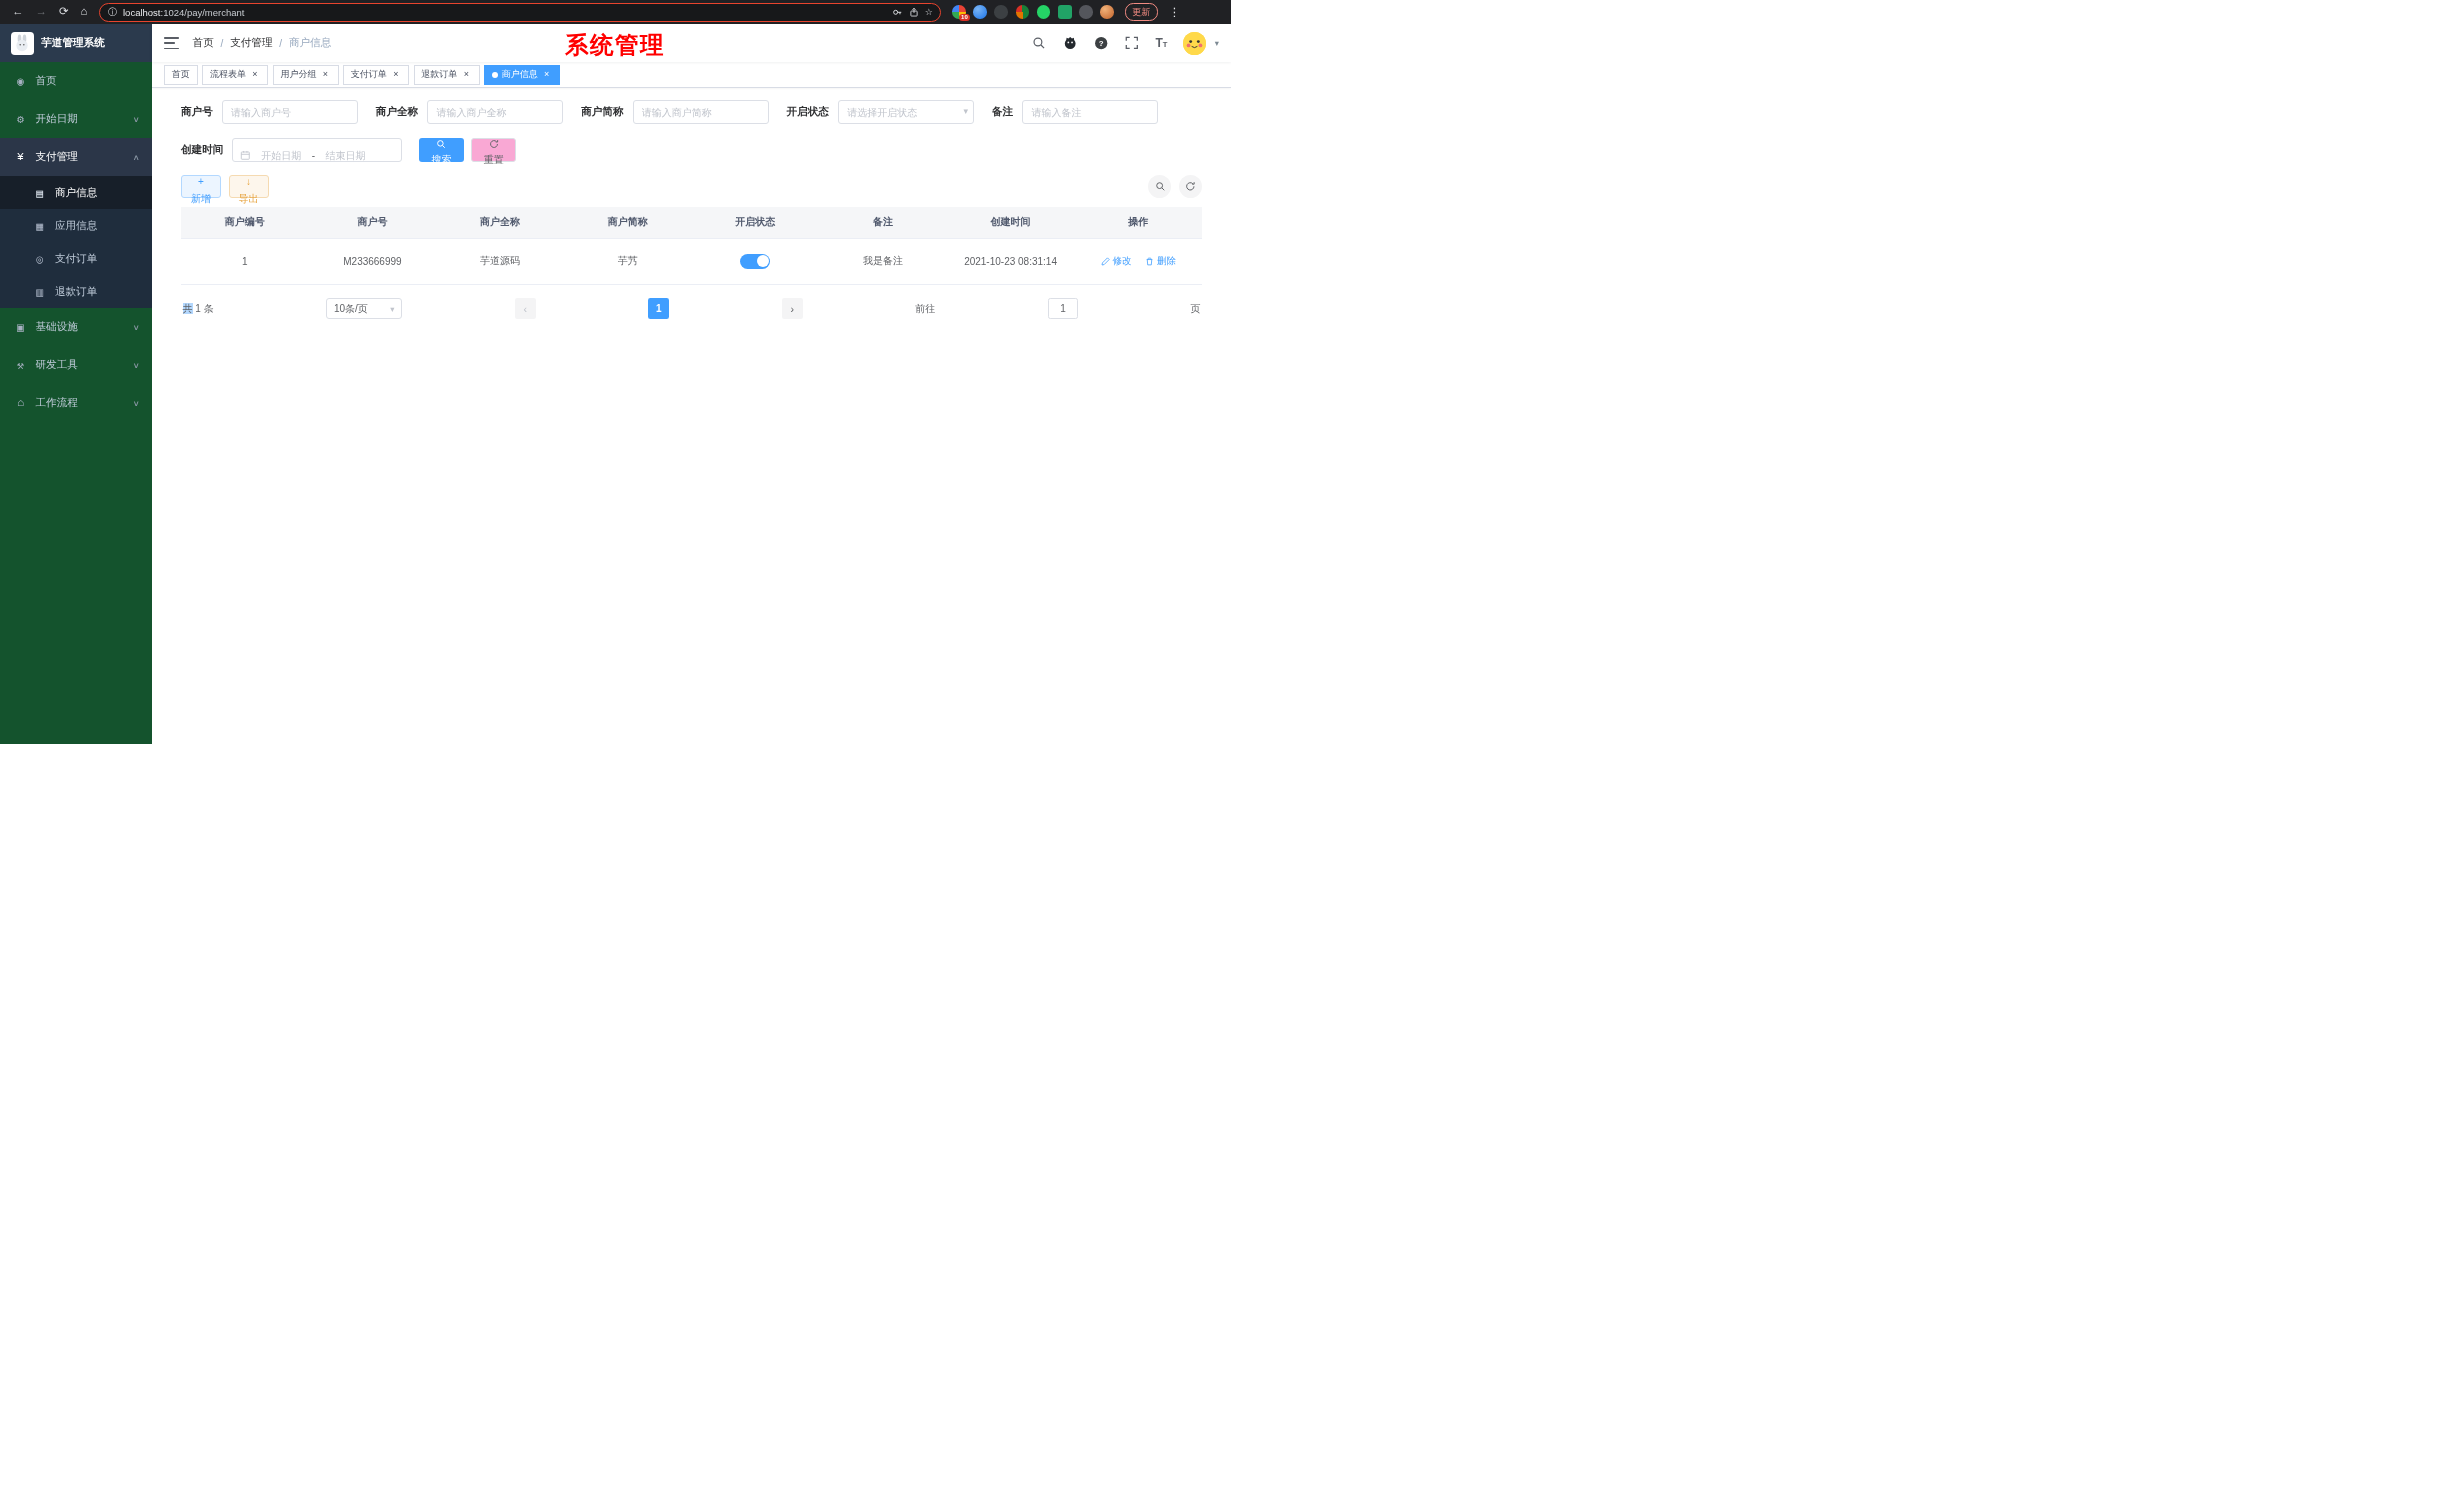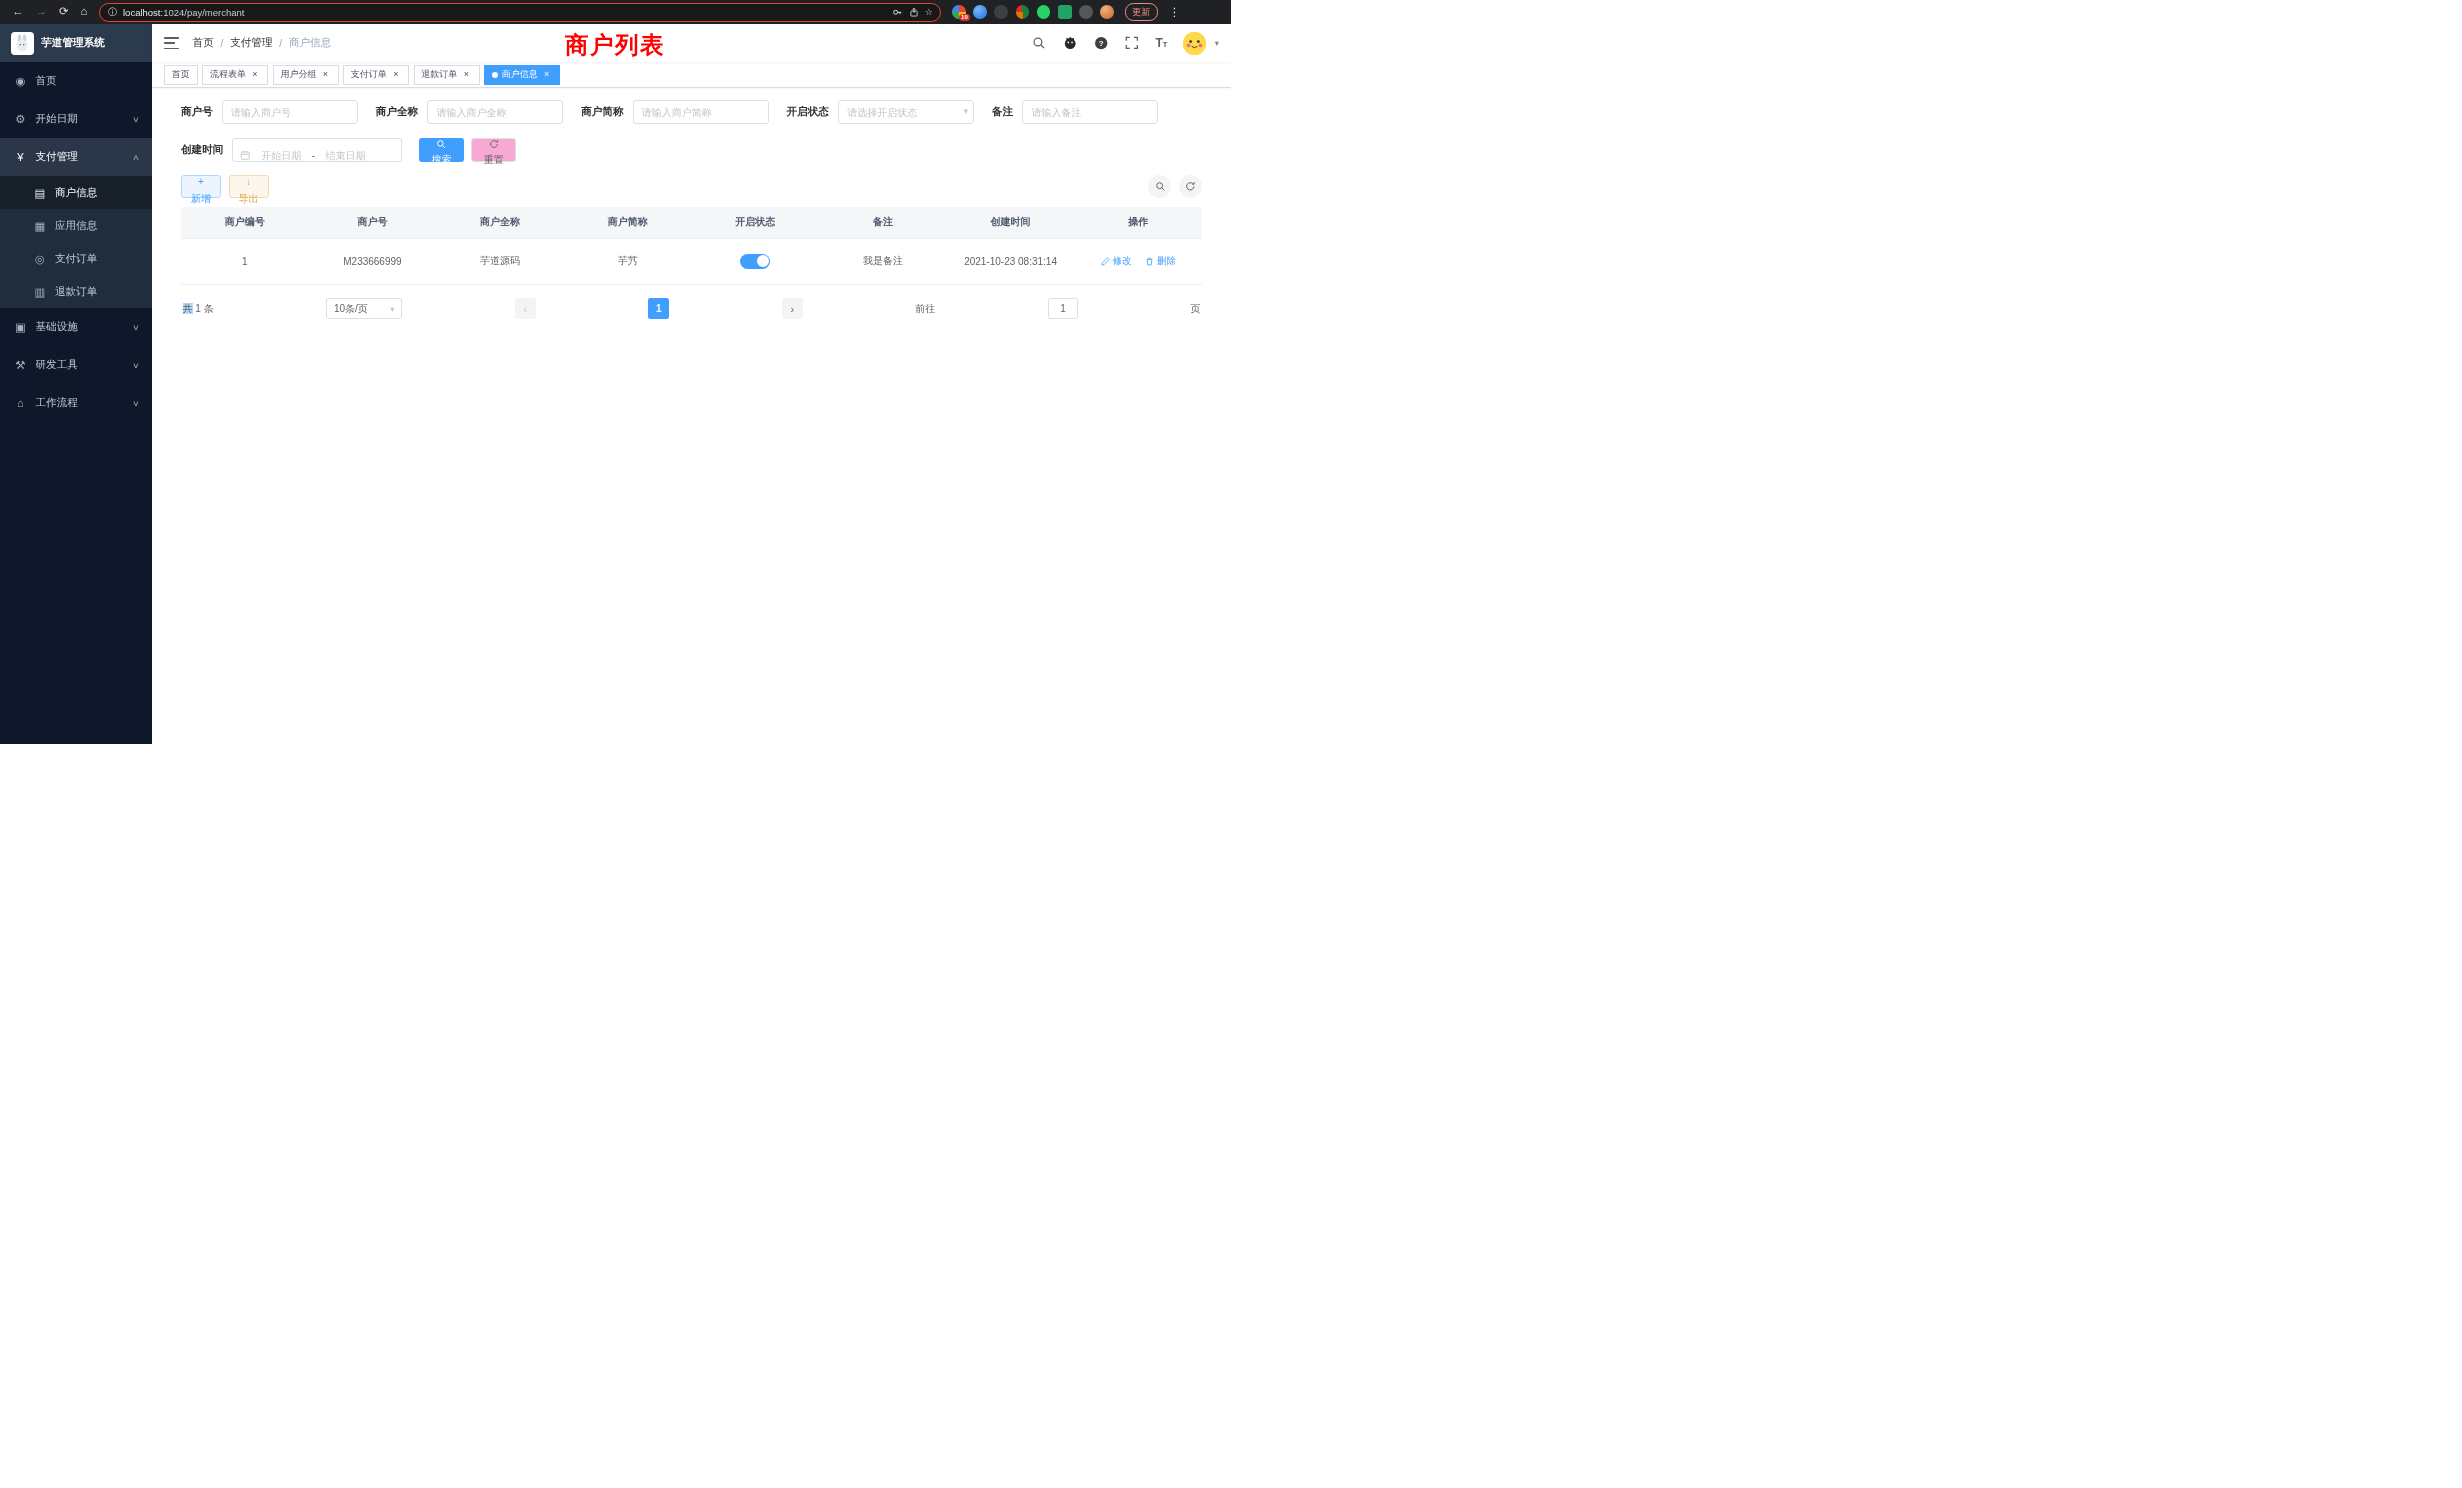--- a/index.html
+++ b/index.html
@@ -22,21 +22,21 @@
   .ext-badge { position:absolute; right:-4.5px; bottom:-2.3px; background:#d93025; color:#fff; font-size:6px; line-height:7.6px;
                padding:0 2.3px; border-radius:3.8px; font-weight:700; }
   .ext-sq { border-radius:3px; }
   .update-chip { color:#f28b82; border:0.8px solid #f28b82; border-radius:8.3px; font-size:9px; padding:1.5px 6.8px; cursor:pointer; white-space:nowrap; }
   .menu-dots { color:#e8eaed; font-size:11.4px; padding:0 3px; cursor:pointer; }
 
   
   .app { display:flex; height:720px; }
 
   
-  .sidebar { width:152px; flex-shrink:0; background:#0f172a; color:#bfcbd9; display:flex; flex-direction:column; overflow:hidden; }
+  .sidebar { width:152px; flex-shrink:0; background:#14532d; color:#bfcbd9; display:flex; flex-direction:column; overflow:hidden;font-family:Liberation Mono, monospace; }
   .logo-row { height:38px; display:flex; align-items:center; gap:7.6px; padding:0 10.6px; background:#2b3a4d; }
   .logo-avatar { width:23px; height:23px; background:#fff; border-radius:3.8px; display:flex; align-items:center; justify-content:center; overflow:hidden; }
   .logo-title { color:#fff; font-size:10.6px; font-weight:700; white-space:nowrap; }
   .menu-item { height:38px; display:flex; align-items:center; gap:8.3px; padding:0 13.6px; font-size:10.6px; cursor:pointer; white-space:nowrap; }
   .mi-icon { width:13.6px; text-align:center; font-size:11.4px; color:#a7b1c2; flex-shrink:0; }
   .mi-chevron { margin-left:auto; font-size:7.6px; color:#8a97a5; transform:scaleX(1.4); }
   .parent-open { background:#2b3648; color:#fff; }
   .parent-open .mi-icon { color:#fff; }
   .submenu { background:#1f2d3d; }
   .sub-item { height:33px; display:flex; align-items:center; gap:8.3px; padding:0 13.6px 0 33px; font-size:10.6px; cursor:pointer; white-space:nowrap; }
@@ -239,21 +239,21 @@
           <i></i>
           <i></i>
         </span>
       <div class="breadcrumb">
         <span class="bc-item">首页</span>
         <span class="bc-sep">/</span>
         <span class="bc-item">支付管理</span>
         <span class="bc-sep">/</span>
         <span class="bc-current">商户信息</span>
       </div>
-      <div class="annotation">商户列表</div>
+      <div class="annotation">系统管理</div>
       <div class="nav-right">
         <span class="nav-ic">
           <svg width="13.6" height="13.6" viewBox="0 0 16 16">
               <circle cx="7" cy="7" r="4.6" fill="none" stroke="currentColor" stroke-width="1.4"></circle>
               <line x1="10.6" y1="10.6" x2="14.2" y2="14.2" stroke="currentColor" stroke-width="1.4"></line>
             </svg>
         </span>
         <span class="nav-ic">
           <svg width="14.4" height="14.4" viewBox="0 0 20 20">
               <path d="M10 1.5 12.5 3.5 15 2.5 15.5 5.5 A7.5 7.5 0 1 1 4.5 5.5 L5 2.5 7.5 3.5 Z" fill="#24292e"></path>

